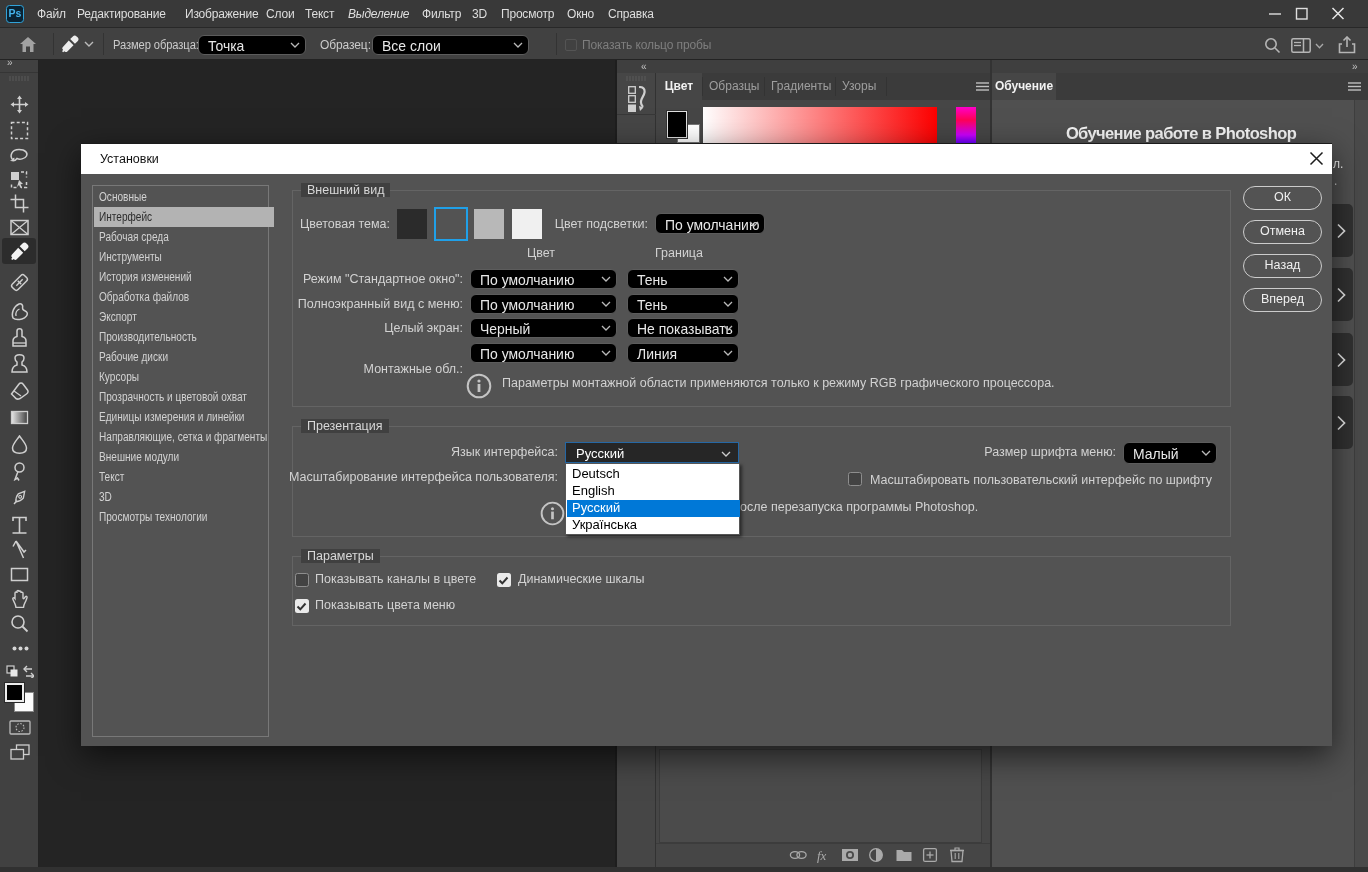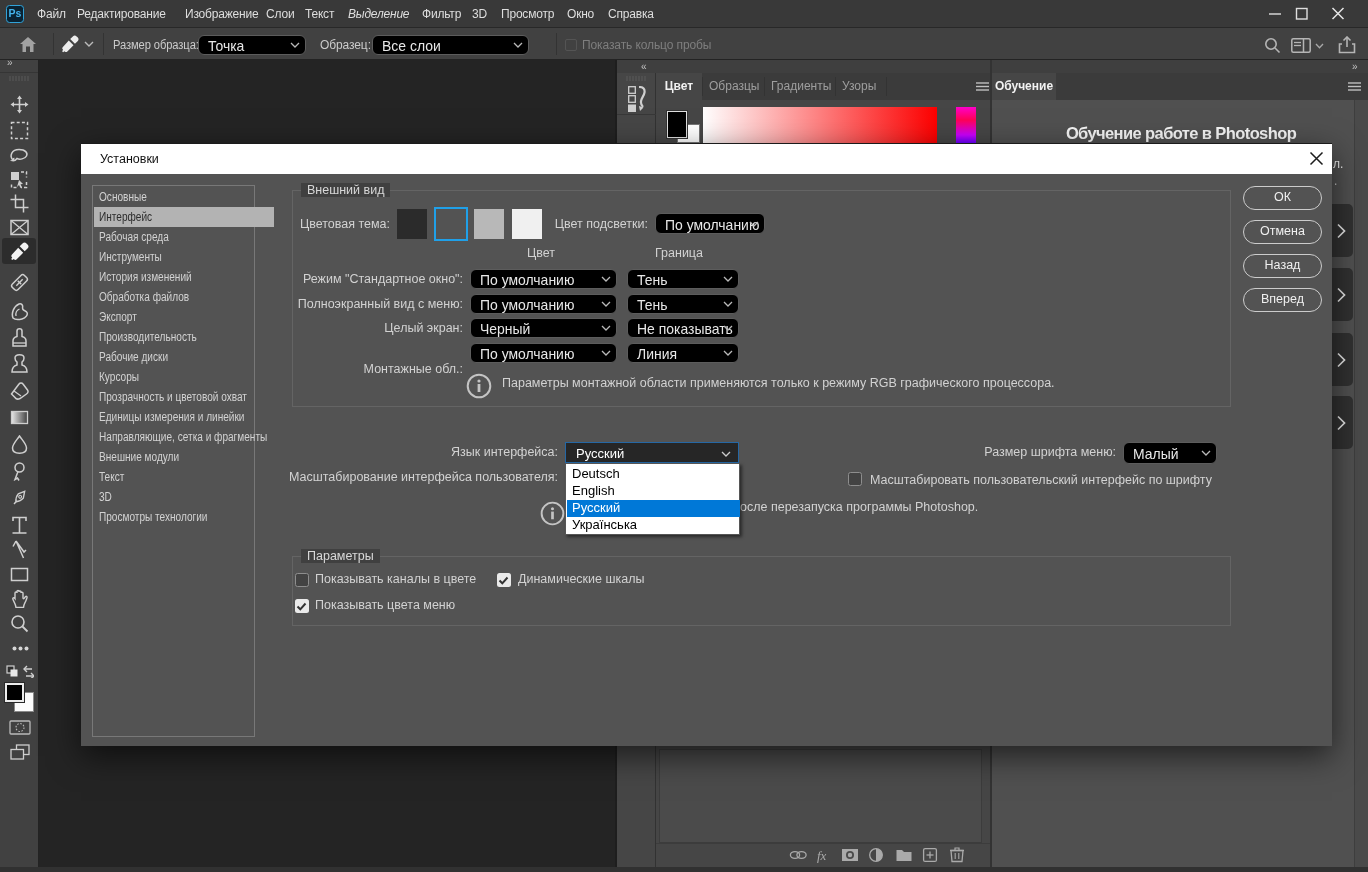--- a/index.html
+++ b/index.html
@@ -39,21 +39,21 @@
 #groupsep { left:990px; top:60px; width:2px; height:807px; background:#333333; }
 .card { position:absolute; left:18px; width:343px; height:53px; background:#313131; border-radius:5px; color:#dddddd; }
 .card .chev { position:absolute; right:7px; top:50%; transform:translateY(-50%); width:10px; height:16px; }
 #layers { left:656px; top:746px; width:334px; height:121px; background:#464646; }
 #statusbar { left:0; top:867px; width:1368px; height:5px; background:#313131; }
 
 #dialog { left:81px; top:143px; width:1251px; height:603px; background:#535353;
   box-shadow:0 10px 30px rgba(0,0,0,0.6); z-index:10; }
 #dlgtitle { left:0; top:0; width:1251px; height:31px; background:#ffffff; border-top:1px solid #1b1b1b; }
 #dlgtitle span { position:absolute; left:19px; top:8px; font-size:12.5px; color:#111111; }
-#dlglist { left:11px; top:42px; width:163px; height:552px; border:1px solid #787878; }
+#dlglist { left:11px; top:42px; width:177px; height:552px; border:1px solid #787878; }
 .li { position:absolute; left:1px; width:180px; height:20px; font-size:12px; color:#d2d2d2; line-height:20px; padding-left:5px; white-space:nowrap; }
 .li i { font-style:normal; display:inline-block; transform:scaleX(0.84); transform-origin:0 50%; }
 .li.sel { background:#b3b3b3; color:#2d2d2d; }
 .fieldset { position:absolute; border:1px solid #646464; }
 .legend { position:absolute; top:-8px; background:#404040; padding:0 6px; font-size:12.5px; color:#d8d8d8; white-space:nowrap; }
 .lbl { position:absolute; font-size:12.5px; color:#d2d2d2; white-space:nowrap; }
 .lblr { position:absolute; font-size:12.5px; color:#d2d2d2; white-space:nowrap; text-align:right; }
 .cb { position:absolute; width:14px; height:14px; border-radius:2.5px; }
 .cb.off { background:#434343; border:1px solid #8e8e8e; }
 .cb.on { background:#eaeaea; }
@@ -493,20 +493,23 @@
         <svg class="ch" width="10" height="7">
           <path d="M1 1.5 L5 5.5 L9 1.5" stroke="#b9b9b9" stroke-width="1.3" fill="none"></path>
         </svg>
       </div>
     <svg class="abs" style="left:385px;top:230px;" width="26" height="26" viewBox="0 0 26 26">
         <circle cx="13" cy="13" r="11.3" fill="none" stroke="#c4c4c4" stroke-width="2"></circle>
         <circle cx="13" cy="8" r="1.6" fill="#c4c4c4"></circle>
         <rect x="11.6" y="11" width="2.8" height="8" fill="#c4c4c4"></rect>
       </svg>
     <span class="lbl" style="left:421px;top:233px;">Параметры монтажной области применяются только к режиму RGB графического процессора.</span>
+    <div class="fieldset" style="left:211px;top:283px;width:939px;height:111px;">
+      <div class="legend" style="left:8px;">Презентация</div>
+    </div>
     <span class="lblr" style="left:277px;top:302px;width:200px;">Язык интерфейса:</span>
     <span class="lblr" style="left:137px;top:327px;width:340px;">Масштабирование интерфейса пользователя:</span>
     <span class="lblr" style="left:835px;top:302px;width:200px;">Размер шрифта меню:</span>
     <div class="dd dlgdd" style="left:1042px;top:299px;width:94px;height:22px;">
         <span class="t">Малый</span>
         <svg class="ch" width="10" height="7">
           <path d="M1 1.5 L5 5.5 L9 1.5" stroke="#b9b9b9" stroke-width="1.3" fill="none"></path>
         </svg>
       </div>
     <div class="cb off" style="left:767px;top:329px;"></div>

